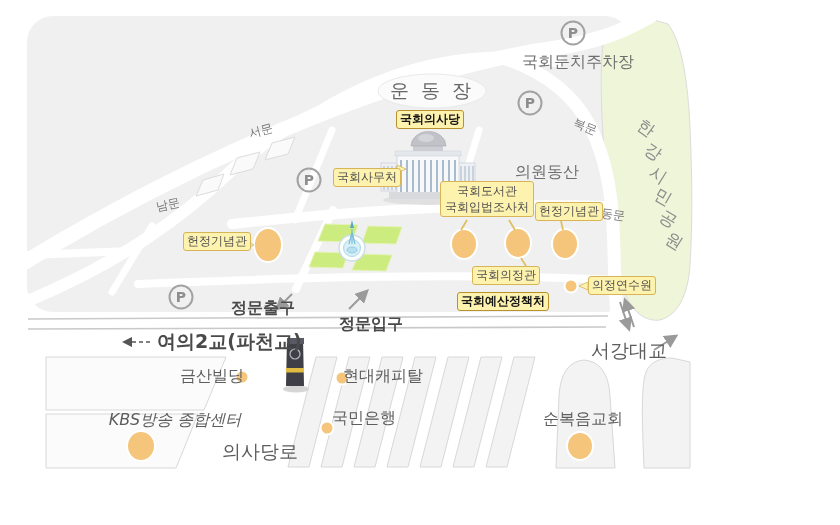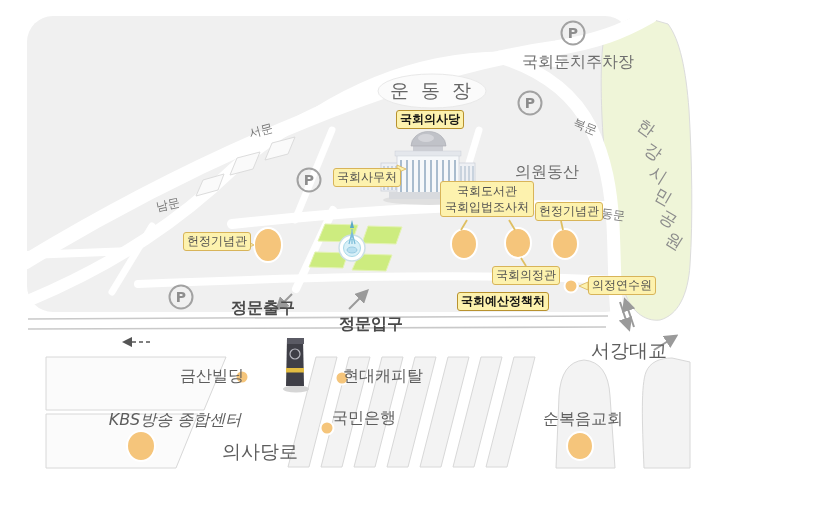--- a/index.html
+++ b/index.html
@@ -176,41 +176,42 @@
   <div class="pin" style="left:573px;top:33px;">P</div>
   <div class="pin" style="left:530px;top:103px;">P</div>
   <div class="pin" style="left:309px;top:180px;">P</div>
   <div class="pin" style="left:181px;top:297px;">P</div>
 
   <div class="lbl big" style="left:432px;top:91px;letter-spacing:3px;color:#666;">운 동 장</div>
   <div class="lbl" style="left:578px;top:62px;color:#6e6e6e;">국회둔치주차장</div>
   <div class="lbl" style="left:547px;top:172px;color:#6e6e6e;">의원동산</div>
   <div class="lbl bold" style="left:263px;top:308px;">정문출구</div>
   <div class="lbl bold" style="left:371px;top:324px;">정문입구</div>
+  <div class="lbl big bold" style="left:157px;top:342px;transform:translate(0,-50%);">여의2교(파천교)</div>
   <div class="lbl big" style="left:629px;top:351px;">서강대교</div>
   <div class="lbl" style="left:212px;top:376px;">금산빌딩</div>
   <div class="lbl" style="left:383px;top:376px;">현대캐피탈</div>
   <div class="lbl" style="left:175px;top:420px;font-style:italic;">KBS방송 종합센터</div>
   <div class="lbl" style="left:364px;top:418px;">국민은행</div>
   <div class="lbl" style="left:583px;top:419px;text-align:center;">순복음교회</div>
   <div class="lbl big" style="left:260px;top:452px;">의사당로</div>
 
   <div class="gate" style="left:261px;top:131px;transform:translate(-50%,-50%) rotate(-15deg);">서문</div>
   <div class="gate" style="left:168px;top:205px;transform:translate(-50%,-50%) rotate(-12deg);">남문</div>
   <div class="gate" style="left:585px;top:127px;transform:translate(-50%,-50%) rotate(22deg);">북문</div>
   <div class="gate" style="left:613px;top:215px;transform:translate(-50%,-50%) rotate(8deg);">동문</div>
 
   <div class="tag strong" style="left:396px;top:110px;">국회의사당</div>
   <div class="tag" style="left:333px;top:160px;margin-top:8px;">국회사무처</div>
   <div class="tag twoline" style="left:440px;top:181px;">
     <div>국회도서관</div>
     <div>국회입법조사처</div>
   </div>
   <div class="tag" style="left:535px;top:202px;">헌정기념관</div>
-  <div class="tag" style="left:472px;top:266px;margin-left:20px;">국회의정관</div>
+  <div class="tag" style="left:472px;top:266px;">국회의정관</div>
   <div class="tag strong" style="left:457px;top:292px;">국회예산정책처</div>
   <div class="tag" style="left:183px;top:232px;">헌정기념관</div>
   <div class="tag" style="left:588px;top:276px;">의정연수원</div>
 
   <div class="parkchar" style="left:646px;top:128px;transform:translate(-50%,-50%) rotate(36deg);">한</div>
   <div class="parkchar" style="left:653px;top:152px;transform:translate(-50%,-50%) rotate(34deg);">강</div>
   <div class="parkchar" style="left:658px;top:175px;transform:translate(-50%,-50%) rotate(32deg);">시</div>
   <div class="parkchar" style="left:663px;top:197px;transform:translate(-50%,-50%) rotate(30deg);">민</div>
   <div class="parkchar" style="left:668px;top:219px;transform:translate(-50%,-50%) rotate(30deg);">공</div>
   <div class="parkchar" style="left:674px;top:241px;transform:translate(-50%,-50%) rotate(32deg);">원</div>

